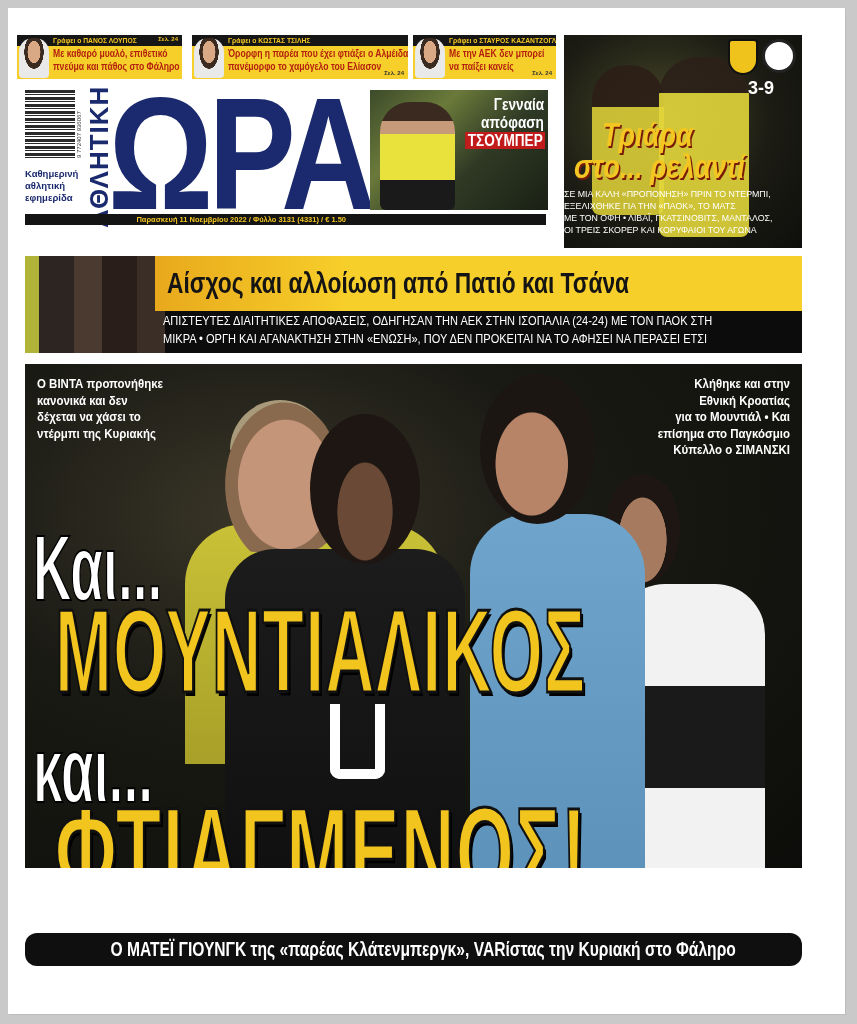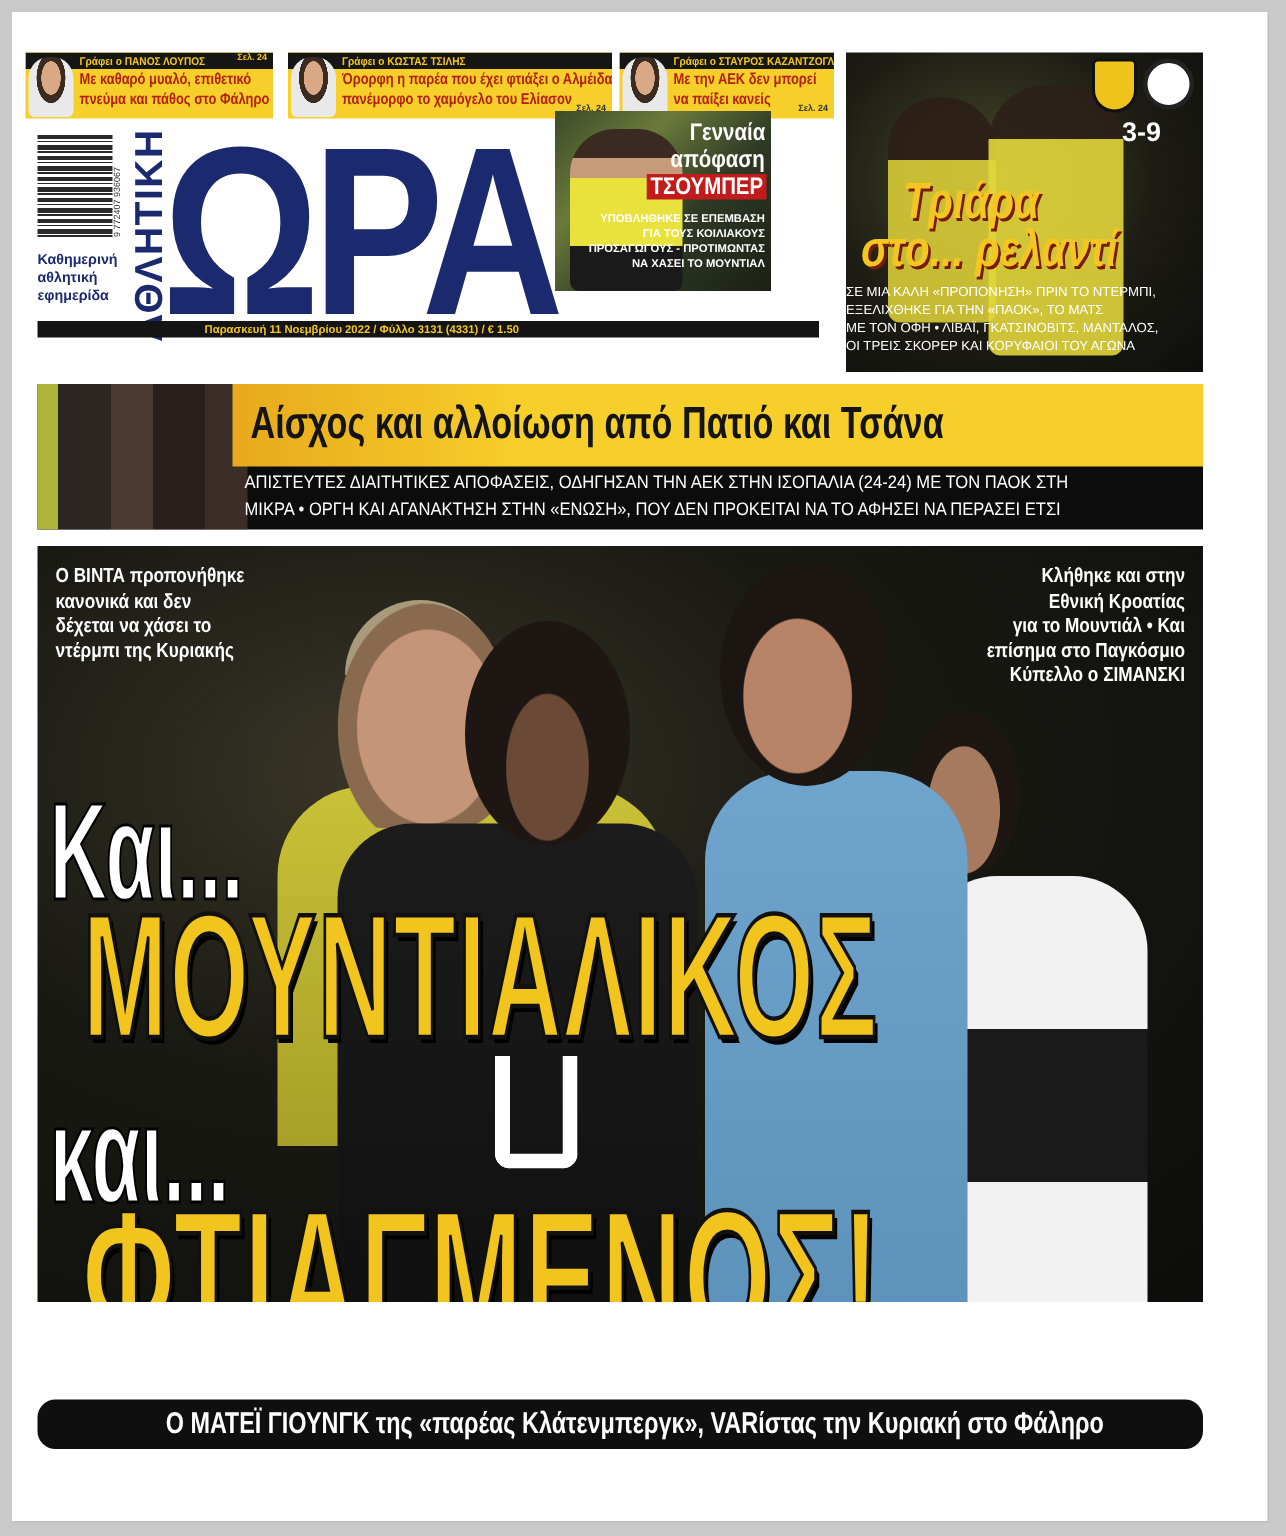--- a/index.html
+++ b/index.html
@@ -20,21 +20,21 @@
   .barcode { position: absolute; left: 17px; top: 82px; width: 50px; height: 68px; background: repeating-linear-gradient(180deg, #2a2a2a 0 3px, #fff 3px 4px, #2a2a2a 4px 5px, #fff 5px 7px); }
   .barnum { position: absolute; left: 68px; top: 84px; width: 8px; height: 66px; font-size: 6px; writing-mode: vertical-rl; transform: rotate(180deg); color: #333; }
   .tagline { position: absolute; left: 17px; top: 160px; width: 70px; font-size: 9.5px; line-height: 12px; font-weight: bold; color: #1b2a6e; }
   .athlitiki { position: absolute; left: 76px; top: 80px; width: 30px; height: 140px; writing-mode: vertical-rl; transform: rotate(180deg); font-size: 26px; font-weight: bold; color: #1b2a6e; text-align: center; letter-spacing: 1px; }
   .logo { position: absolute; left: 100px; top: 66px; font-size: 160px; line-height: 1; font-weight: bold; color: #1b2a6e; transform: scaleX(0.82); transform-origin: left; letter-spacing: -6px; font-family: "Liberation Sans", sans-serif; }
   .tonspor { position: absolute; left: 328px; top: 203px; font-size: 12px; font-weight: bold; color: #1b2a6e; }
   .datebar { position: absolute; left: 17px; top: 206px; width: 521px; height: 11px; background: #141414; }
   .datebar span { position: absolute; right: 200px; top: 0; font-size: 7.5px; line-height: 11px; color: #f4c622; font-weight: bold; white-space: nowrap; }
 
   
-  .tsb { position: absolute; left: 362px; top: 66px; width: 144px; height: 120px; background: linear-gradient(135deg, #3c4a2a 0%, #6b7a3a 30%, #2f3a25 60%, #1a2014 100%); overflow: hidden; }
+  .tsb { position: absolute; left: 362px; top: 82px; width: 178px; height: 120px; background: linear-gradient(135deg, #3c4a2a 0%, #6b7a3a 30%, #2f3a25 60%, #1a2014 100%); overflow: hidden; }
   .tsb .player { position: absolute; left: 10px; top: 12px; width: 75px; height: 108px; border-radius: 30px 30px 6px 6px; background: linear-gradient(180deg, #3a2a20 0 18%, #c79a7a 18% 30%, #e9e23c 30% 72%, #1a1a1a 72%); }
   .tsb .t1 { position: absolute; right: 4px; top: 6px; font-size: 16px; font-weight: bold; color: #fff; text-align: right; line-height: 17px; transform: scaleX(0.85); transform-origin: right; white-space: nowrap; }
   .tsb .t2 { position: absolute; right: 4px; top: 24px; font-size: 16px; font-weight: bold; color: #fff; text-align: right; line-height: 17px; transform: scaleX(0.85); transform-origin: right; white-space: nowrap; }
   .tsb .t3 { position: absolute; right: 3px; top: 42px; font-size: 16px; font-weight: bold; color: #fff; background: #c21b1b; padding: 0 3px; line-height: 17px; transform: scaleX(0.85); transform-origin: right; white-space: nowrap; }
   .tsb .txt { position: absolute; right: 4px; top: 67px; font-size: 7.5px; line-height: 10px; color: #fff; text-align: right; font-weight: bold; white-space: nowrap; }
 
   
   .aek { position: absolute; left: 556px; top: 27px; width: 238px; height: 213px; background: radial-gradient(ellipse at 40% 40%, #4a4a2a 0, #1c1c14 55%, #0e0e0c 100%); overflow: hidden; }
   .aek .p1 { position: absolute; left: 28px; top: 30px; width: 72px; height: 150px; border-radius: 34px 34px 8px 8px; background: linear-gradient(180deg, #2b1e16 0 28%, #d8cc36 28% 100%); opacity: .9; }
   .aek .p2 { position: absolute; left: 95px; top: 22px; width: 90px; height: 180px; border-radius: 38px 38px 8px 8px; background: linear-gradient(180deg, #2b2018 0 20%, #e2d63a 20% 100%); opacity: .9; }
@@ -128,26 +128,20 @@
   <div class="tonspor">των σπορ</div>
   <div class="datebar">
     <span>Παρασκευή 11 Νοεμβρίου 2022 / Φύλλο 3131 (4331) / € 1.50</span>
   </div>
 
   <div class="tsb">
     <div class="player"></div>
     <div class="t1">Γενναία</div>
     <div class="t2">απόφαση</div>
     <div class="t3">ΤΣΟΥΜΠΕΡ</div>
-    <div class="txt">
-      <div>ΥΠΟΒΛΗΘΗΚΕ ΣΕ ΕΠΕΜΒΑΣΗ</div>
-      <div>ΓΙΑ ΤΟΥΣ ΚΟΙΛΙΑΚΟΥΣ</div>
-      <div>ΠΡΟΣΑΓΩΓΟΥΣ - ΠΡΟΤΙΜΩΝΤΑΣ</div>
-      <div>ΝΑ ΧΑΣΕΙ ΤΟ ΜΟΥΝΤΙΑΛ</div>
-    </div>
   </div>
 
   <div class="aek">
     <div class="p1"></div>
     <div class="p2"></div>
     <div class="crest1"></div>
     <div class="crest2"></div>
     <div class="score">3-9</div>
     <div class="hl1">Τριάρα</div>
     <div class="hl2">στο... ρελαντί</div>

